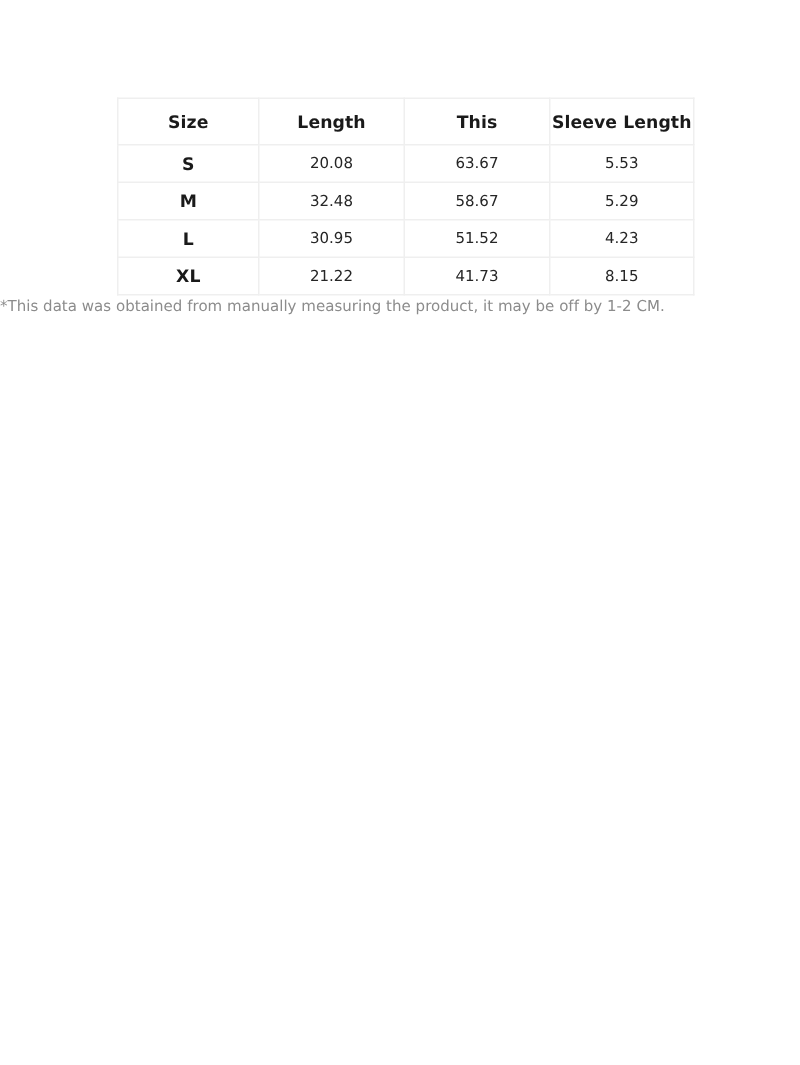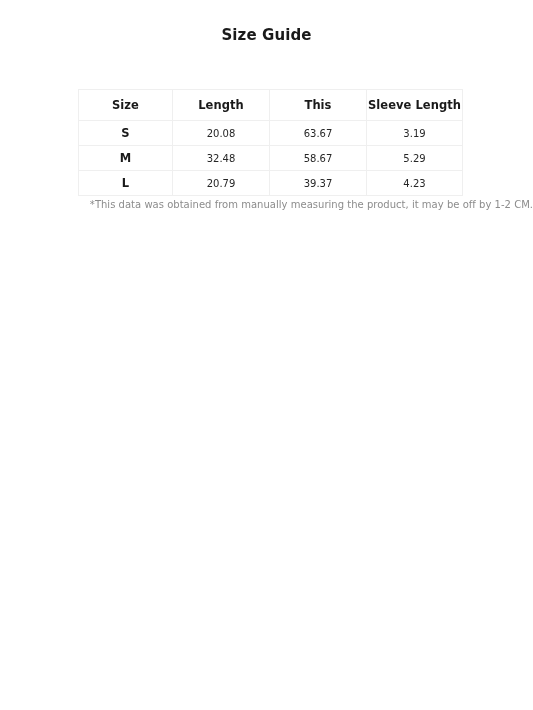--- a/index.html
+++ b/index.html
@@ -41,21 +41,20 @@
     left: 78px;
     top: 65px;
     width: 384px;
   }
 
   table.size-table {
     width: 384px;
     border-collapse: collapse;
     table-layout: fixed;
     border: 1px solid #efefef;
-    margin-top: 24px;
   }
 
   table.size-table col.c-size   { width: 94px; }
   table.size-table col.c-len    { width: 97px; }
   table.size-table col.c-bust   { width: 97px; }
   table.size-table col.c-sleeve { width: 96px; }
 
   table.size-table th,
   table.size-table td {
     border: 1px solid #efefef;
@@ -85,33 +84,32 @@
     font-weight: bold;
     font-size: 11.5px;
     color: #1a1a1a;
   }
 
   .footnote {
     position: absolute;
     left: 0;
     top: 198px;
     width: 533px;
-    text-align: right;
+    text-align: left;
     font-size: 10px;
     line-height: 13px;
     color: #8c8c8c;
     letter-spacing: 0.02px;
   }
 </style>
 </head>
 <body>
 
 <div class="page">
 
-  <div class="size-guide-title">Size Guide</div>
 
   <div class="table-wrap">
     <table class="size-table">
       <colgroup>
         <col class="c-size">
         <col class="c-len">
         <col class="c-bust">
         <col class="c-sleeve">
       </colgroup>
       <thead>
@@ -120,33 +118,39 @@
           <th>Length</th>
           <th>This</th>
           <th>Sleeve Length</th>
         </tr>
       </thead>
       <tbody>
         <tr>
           <td class="size-cell">S</td>
           <td>20.08</td>
           <td>63.67</td>
-          <td>3.19</td>
+          <td>5.53</td>
         </tr>
         <tr>
           <td class="size-cell">M</td>
           <td>32.48</td>
           <td>58.67</td>
           <td>5.29</td>
         </tr>
         <tr>
           <td class="size-cell">L</td>
-          <td>20.79</td>
-          <td>39.37</td>
+          <td>30.95</td>
+          <td>51.52</td>
           <td>4.23</td>
+        </tr>
+        <tr>
+          <td class="size-cell">XL</td>
+          <td>21.22</td>
+          <td>41.73</td>
+          <td>8.15</td>
         </tr>
       </tbody>
     </table>
   </div>
 
   <div class="footnote">*This data was obtained from manually measuring the product, it may be off by 1-2 CM.</div>
 
 </div>
 
 </body></html>

